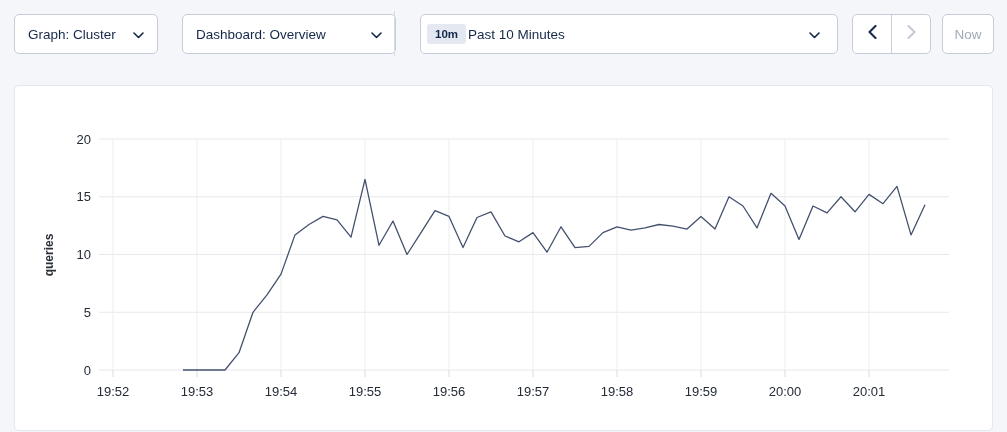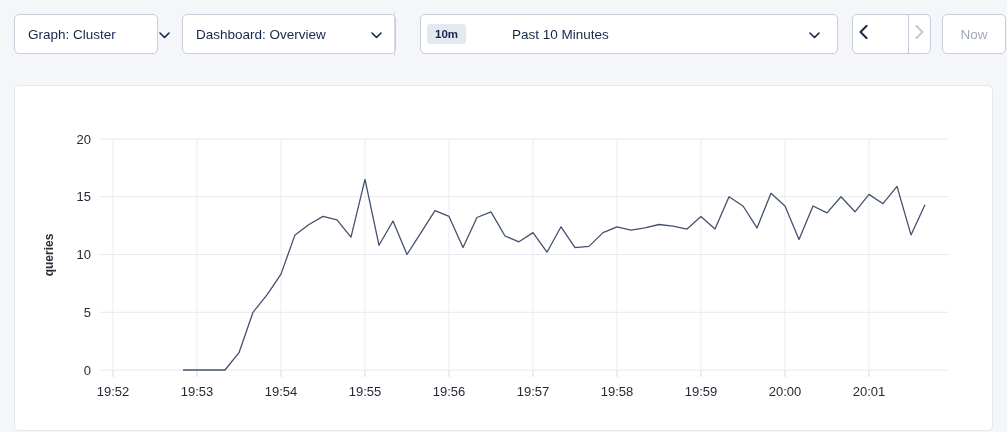--- a/index.html
+++ b/index.html
@@ -1,42 +1,42 @@
 <!DOCTYPE html>
 <html><head>
 <meta charset="utf-8">
 <style>
   * { margin:0; padding:0; box-sizing:border-box; }
   html,body { width:1007px; height:432px; overflow:hidden; }
   body { background:#f4f6f9; font-family:"Liberation Sans", sans-serif; position:relative; }
 
-  .btn-surface { background:#fff; border:1px solid #c6ccd9; border-radius:5px;gap:33px; }
+  .btn-surface { background:#fff; border:1px solid #c6ccd9; border-radius:5px; }
 
   .dropdown { position:absolute; top:14px; height:40px; display:flex; align-items:center;
               justify-content:space-between; padding:0 13px; cursor:pointer; }
   .dropdown .lbl { font-size:13.5px; color:#152849; white-space:nowrap; }
   .chev { display:inline-block; margin-left:10px; }
 
   #graph-dd { left:14px; width:144px; }
   #dash-dd  { left:182px; width:214px; }
 
   .vdivider { position:absolute; left:394px; top:11px; width:1px; height:45px; background:#d7dbe3; }
 
   #time-sel { position:absolute; left:420px; top:14px; width:418px; height:40px;
               display:flex; align-items:center; padding:0 17px 0 6px; cursor:pointer; }
   .badge { background:#e4e8f0; color:#152849; font-size:11.5px; font-weight:bold;
            padding:4px 8px; border-radius:3px; }
-  #time-sel .lbl { font-size:13.5px; color:#152849; margin-left:13px; }
+  #time-sel .lbl { font-size:13.5px; color:#152849; margin-left:2px; }
   #time-sel .chev { margin-left:auto; }
 
   #arrow-group { position:absolute; left:852px; top:14px; width:79px; height:40px; display:flex; }
   #arrow-group .cell { flex:1; display:flex; align-items:center; justify-content:center; cursor:pointer; }
   #arrow-group .cell + .cell { border-left:1px solid #c6ccd9; }
 
-  #now-btn { position:absolute; left:942px; top:14px; width:64px; height:40px;
+  #now-btn { position:absolute; left:942px; top:14px; width:52px; height:40px;
              display:flex; align-items:center; justify-content:center;
              font-size:13.5px; color:#a2aab9; cursor:default; }
 
   #chart-card { position:absolute; left:14px; top:85px; width:979px; height:346px;
                 background:#fff; border:1px solid #e3e7ee; border-radius:5px; }
   #chart-title { position:absolute; top:18px; left:50%; transform:translateX(-50%);
                  font-size:14px; font-weight:bold; color:#1b2e4b;
                  border-bottom:1px dashed #a9b8cc; padding-bottom:3px; white-space:nowrap; cursor:help; }
   #chart-svg { position:absolute; left:0; top:38px; }
 </style>

